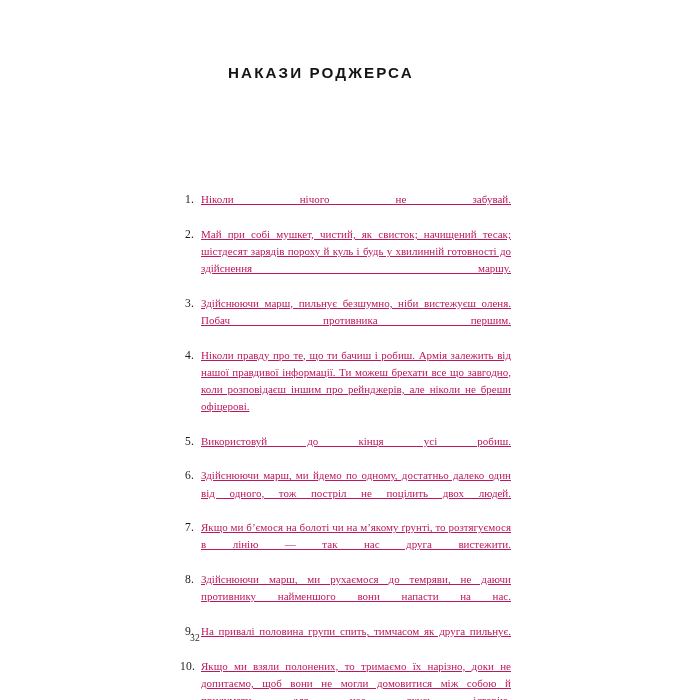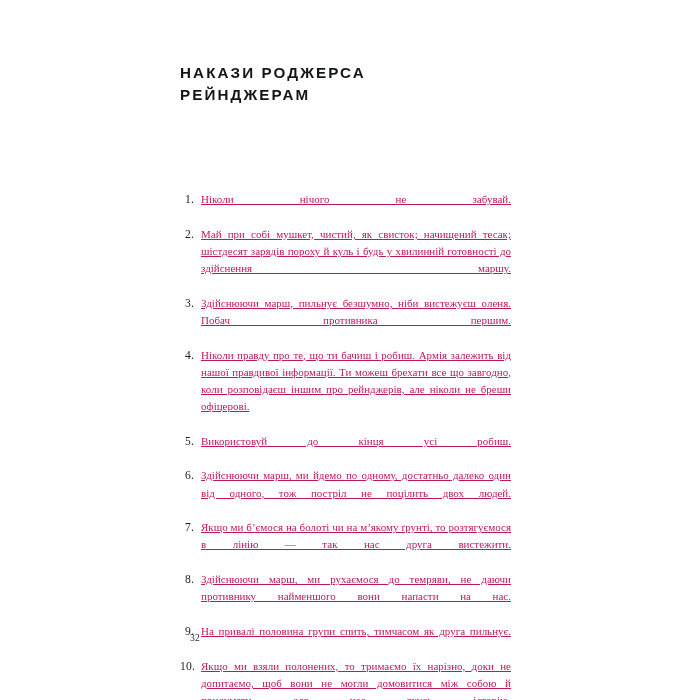--- a/index.html
+++ b/index.html
@@ -31,20 +31,21 @@
     width: 380px;
   }
   .title-line {
     font-family: "Liberation Sans", "DejaVu Sans", sans-serif;
     font-weight: bold;
     font-size: 15.2px;
     line-height: 21.5px;
     letter-spacing: 2.1px;
     color: #141517;
     white-space: nowrap;
+    margin-left: 48px;
   }
 
   
   .orders-list {
     position: absolute;
     left: 180px;
     top: 191px;
     width: 331px;
   }
 
@@ -99,21 +100,20 @@
     letter-spacing: 0.3px;
   }
 </style>
 </head>
 <body style="background: rgb(255, 255, 255); color: rgb(23, 24, 26);">
 
 <div class="page">
 
   <div class="title-block">
     <div class="title-line">НАКАЗИ РОДЖЕРСА</div>
-    <div class="title-line">РЕЙНДЖЕРАМ</div>
   </div>
 
   <ol class="orders-list" style="list-style: none; margin: 0px; padding: 0px;">
       <li class="order-item">
         <span class="order-num">1.</span>
         <span class="order-text">Ніколи нічого не забувай.</span>
       </li>
       <li class="order-item">
         <span class="order-num">2.</span>
         <span class="order-text">Май при собі мушкет, чистий, як свисток; начищений те­сак; шістдесят зарядів пороху й куль і будь у хвилинній готовності до здійснення маршу.</span>

